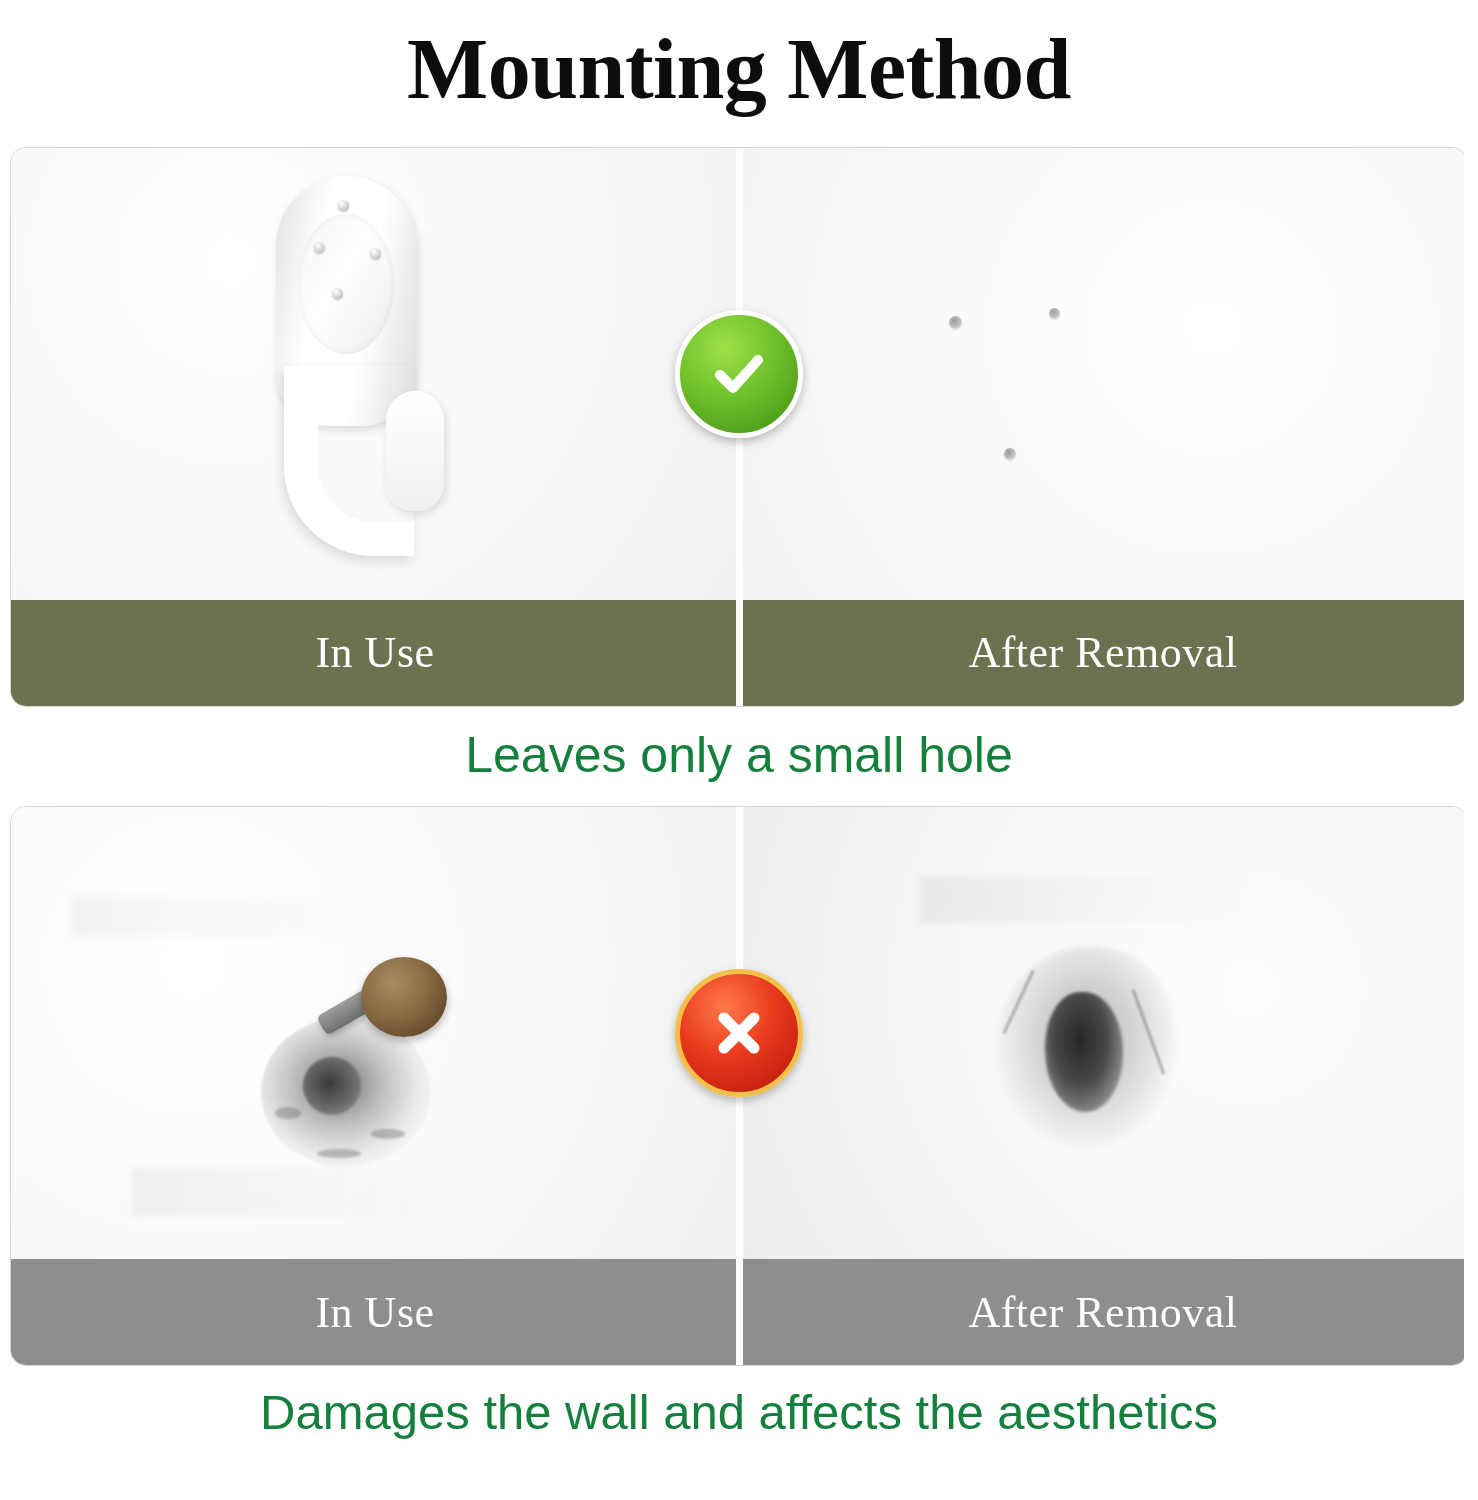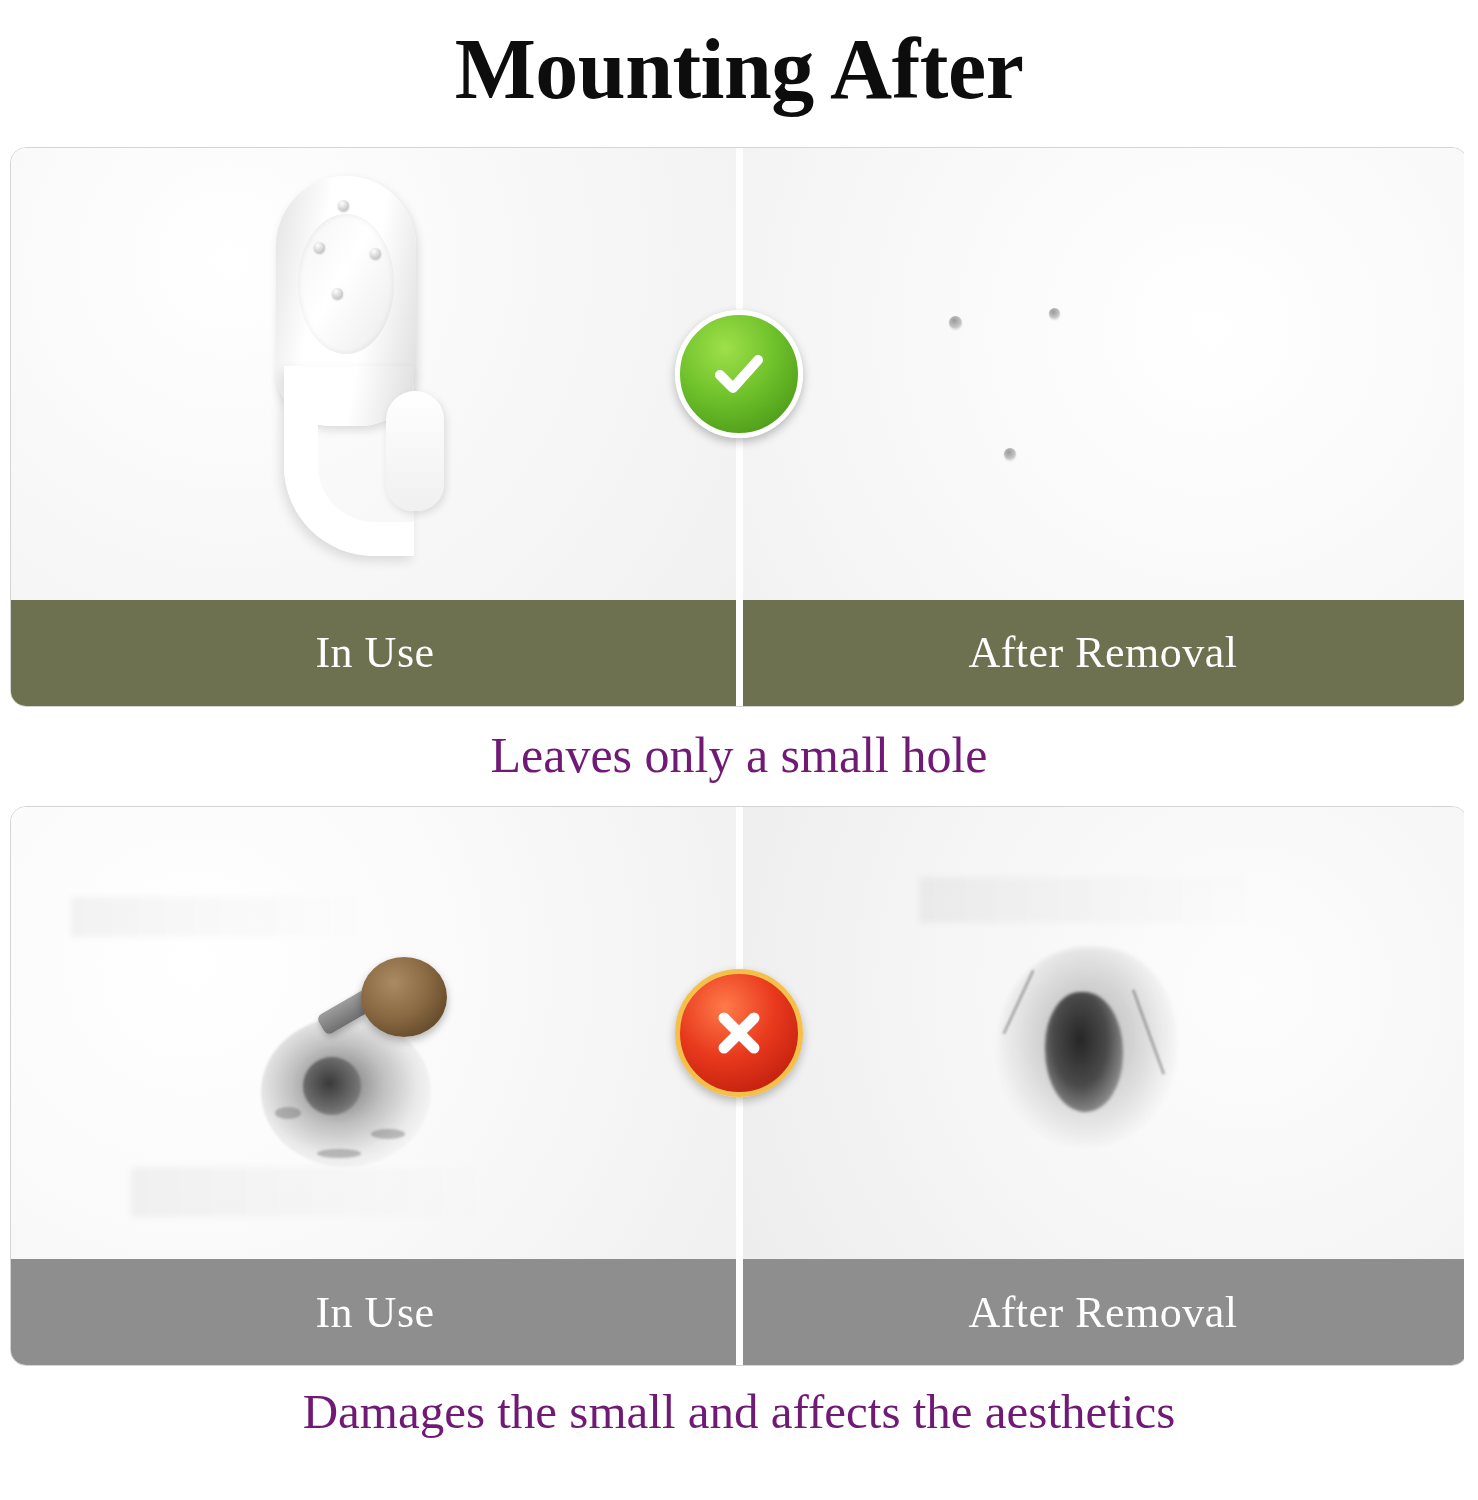--- a/index.html
+++ b/index.html
@@ -321,23 +321,23 @@
   .badge-cross {
     background: radial-gradient(circle at 38% 28%, #ff7a4a 0%, #e8391d 45%, #b21508 100%);
     border: 5px solid #f4c04a;
     box-shadow: 0 4px 10px rgba(0,0,0,0.25);
   }
   .badge svg { display: block; }
 
   
   .caption {
     text-align: center;
-    font-family: Liberation Serif, serif;
+    font-family: Liberation Sans, sans-serif;
     font-size: 50px;
-    color: #701a75;
+    color: #15803d;
     margin-top: 20px;
     line-height: 1.15;
   }
   .caption-bad {
     margin-top: 18px;
     font-size: 49px;
   }
 
   .right-strip {
     position: absolute;
@@ -346,21 +346,21 @@
     width: 14px;
     height: 1500px;
     background: #ffffff;
   }
 </style>
 </head>
 <body>
 
 <div class="page">
 
-  <h1 class="title">Mounting After</h1>
+  <h1 class="title">Mounting Method</h1>
 
   <div class="panel panel-good">
 
     <div class="panel-body">
 
       <div class="half">
         <div class="wall-plain"></div>
         <div class="hook">
           <div class="body"></div>
           <div class="plate"></div>
@@ -437,16 +437,16 @@
       </div>
     </div>
 
     <div class="label-bar bar-bad">
       <div class="label-cell">In Use</div>
       <div class="label-cell">After Removal</div>
       <div class="label-divider"></div>
     </div>
   </div>
 
-  <div class="caption caption-bad">Damages the small and affects the aesthetics</div>
+  <div class="caption caption-bad">Damages the wall and affects the aesthetics</div>
 
   <div class="right-strip"></div>
 </div>
 
 </body></html>

